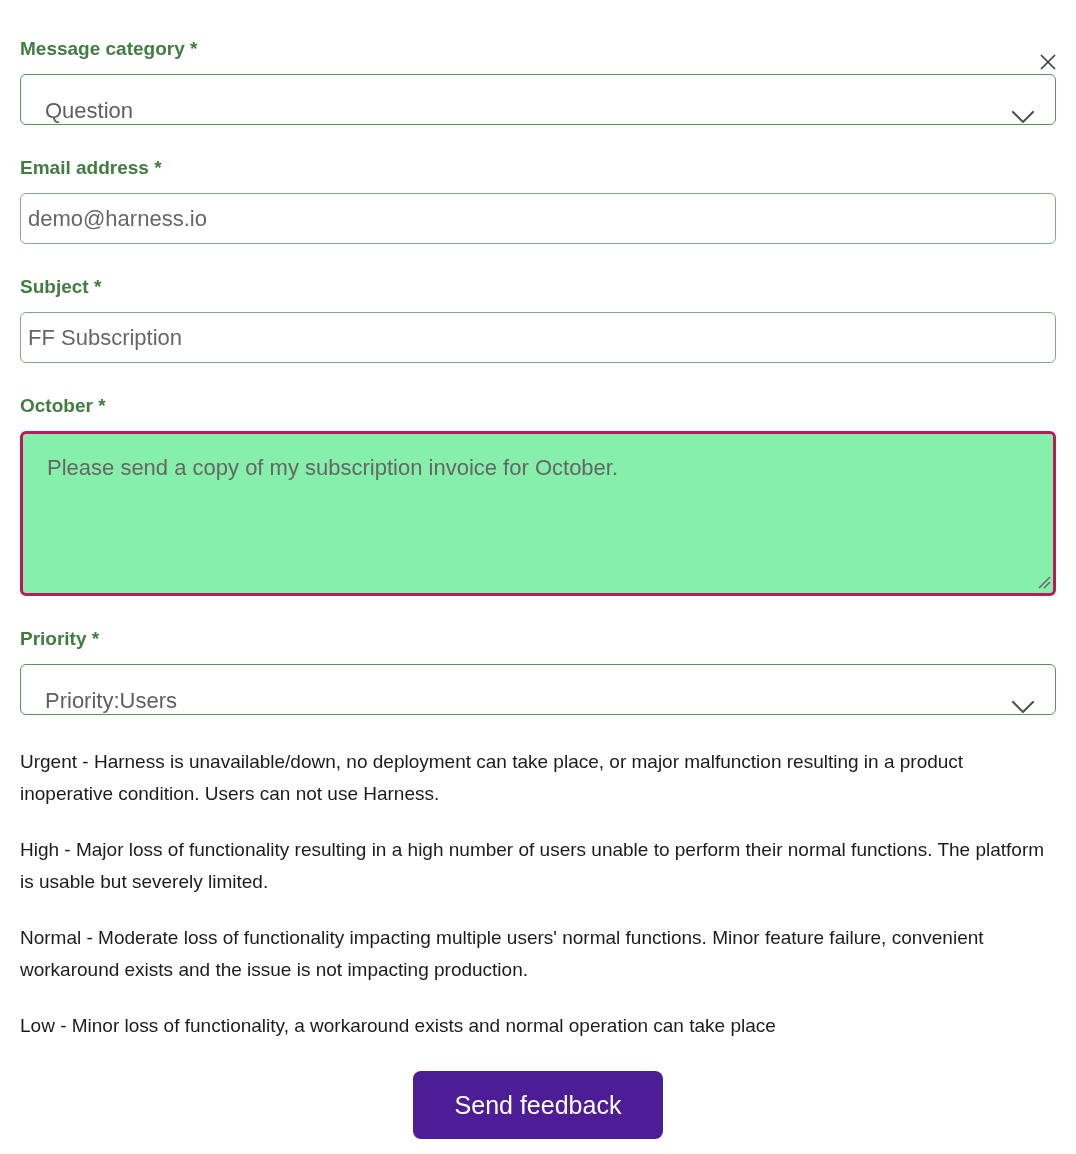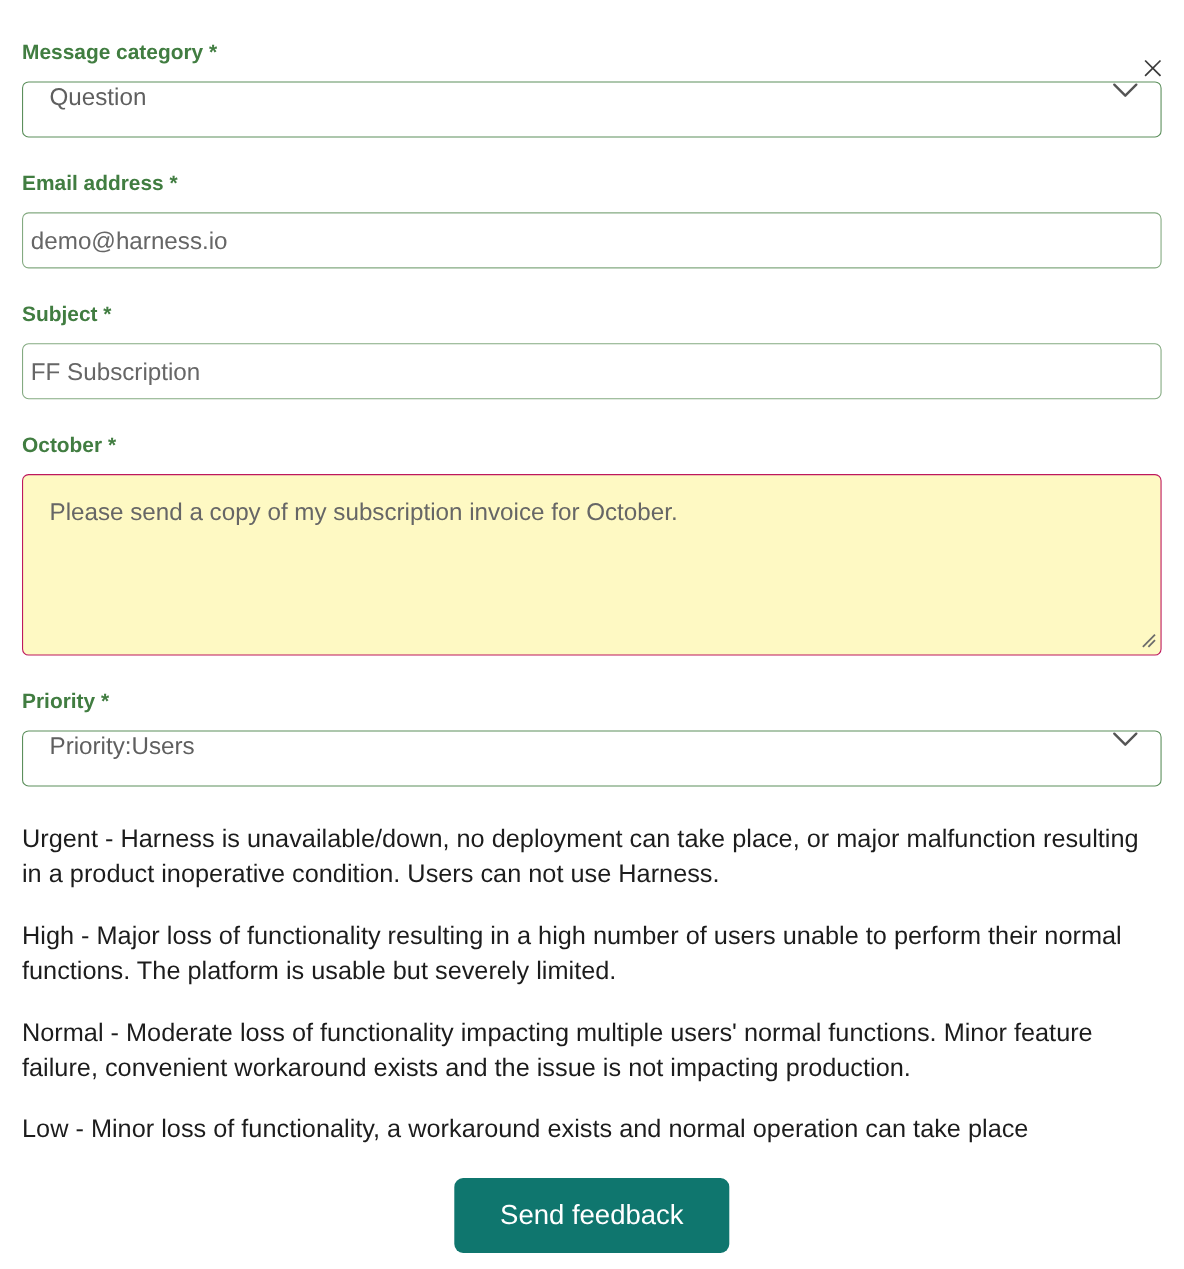--- a/index.html
+++ b/index.html
@@ -38,21 +38,21 @@
   }
   .field-label.first { margin-top: 38px; }
 
   .select-box {
     width: 1036px;
     height: 51px;
     border: 1px solid #5c8f5c;
     border-radius: 6px;
     background: #ffffff;
     display: flex;
-    align-items: flex-start;
+    align-items: flex-end;
     justify-content: space-between;
     padding: 0 20px 0 24px;
     cursor: pointer;
     gap: 44px;
   }
   .select-box .select-value {
     font-size: 22px;
     color: #5f5f5f;
   }
 
@@ -67,53 +67,53 @@
     color: #666666;
     background: #ffffff;
     outline: none;
     display: block;
   }
 
   .textarea-wrap { position: relative; width: 1036px; }
   .message-area {
     width: 1036px;
     height: 165px;
-    border: 1px solid #be185d;
+    border: 3px solid #be185d;
     border-radius: 6px;
     padding: 20px 24px;
     font-family: "Liberation Sans", sans-serif;
     font-size: 22px;
     color: #666666;
-    background: #fef9c3;
+    background: #86efac;
     resize: none;
     outline: none;
     display: block;
     line-height: 28px;
   }
   .resize-handle {
     position: absolute;
     right: 5px;
     bottom: 7px;
     cursor: nwse-resize;
   }
 
   .priority-desc {
-    font-size: 23px;
+    font-size: 19px;
     line-height: 32px;
     color: #1c1c1c;
     margin: 0 0 24px 0;
     max-width: 1030px;
   }
   .priority-desc.first { margin-top: 31px; }
   .priority-desc.last { margin-bottom: 18px; }
 
   .send-btn {
     display: block;
     margin: 29px auto 0 auto;
-    background: #0f766e;
+    background: #4c1d95;
     color: #ffffff;
     border: none;
     border-radius: 8px;
     font-family: "Liberation Sans", sans-serif;
     font-size: 25px;
     line-height: 30px;
     padding: 19px 42px;
     cursor: pointer;
   }
 </style>

